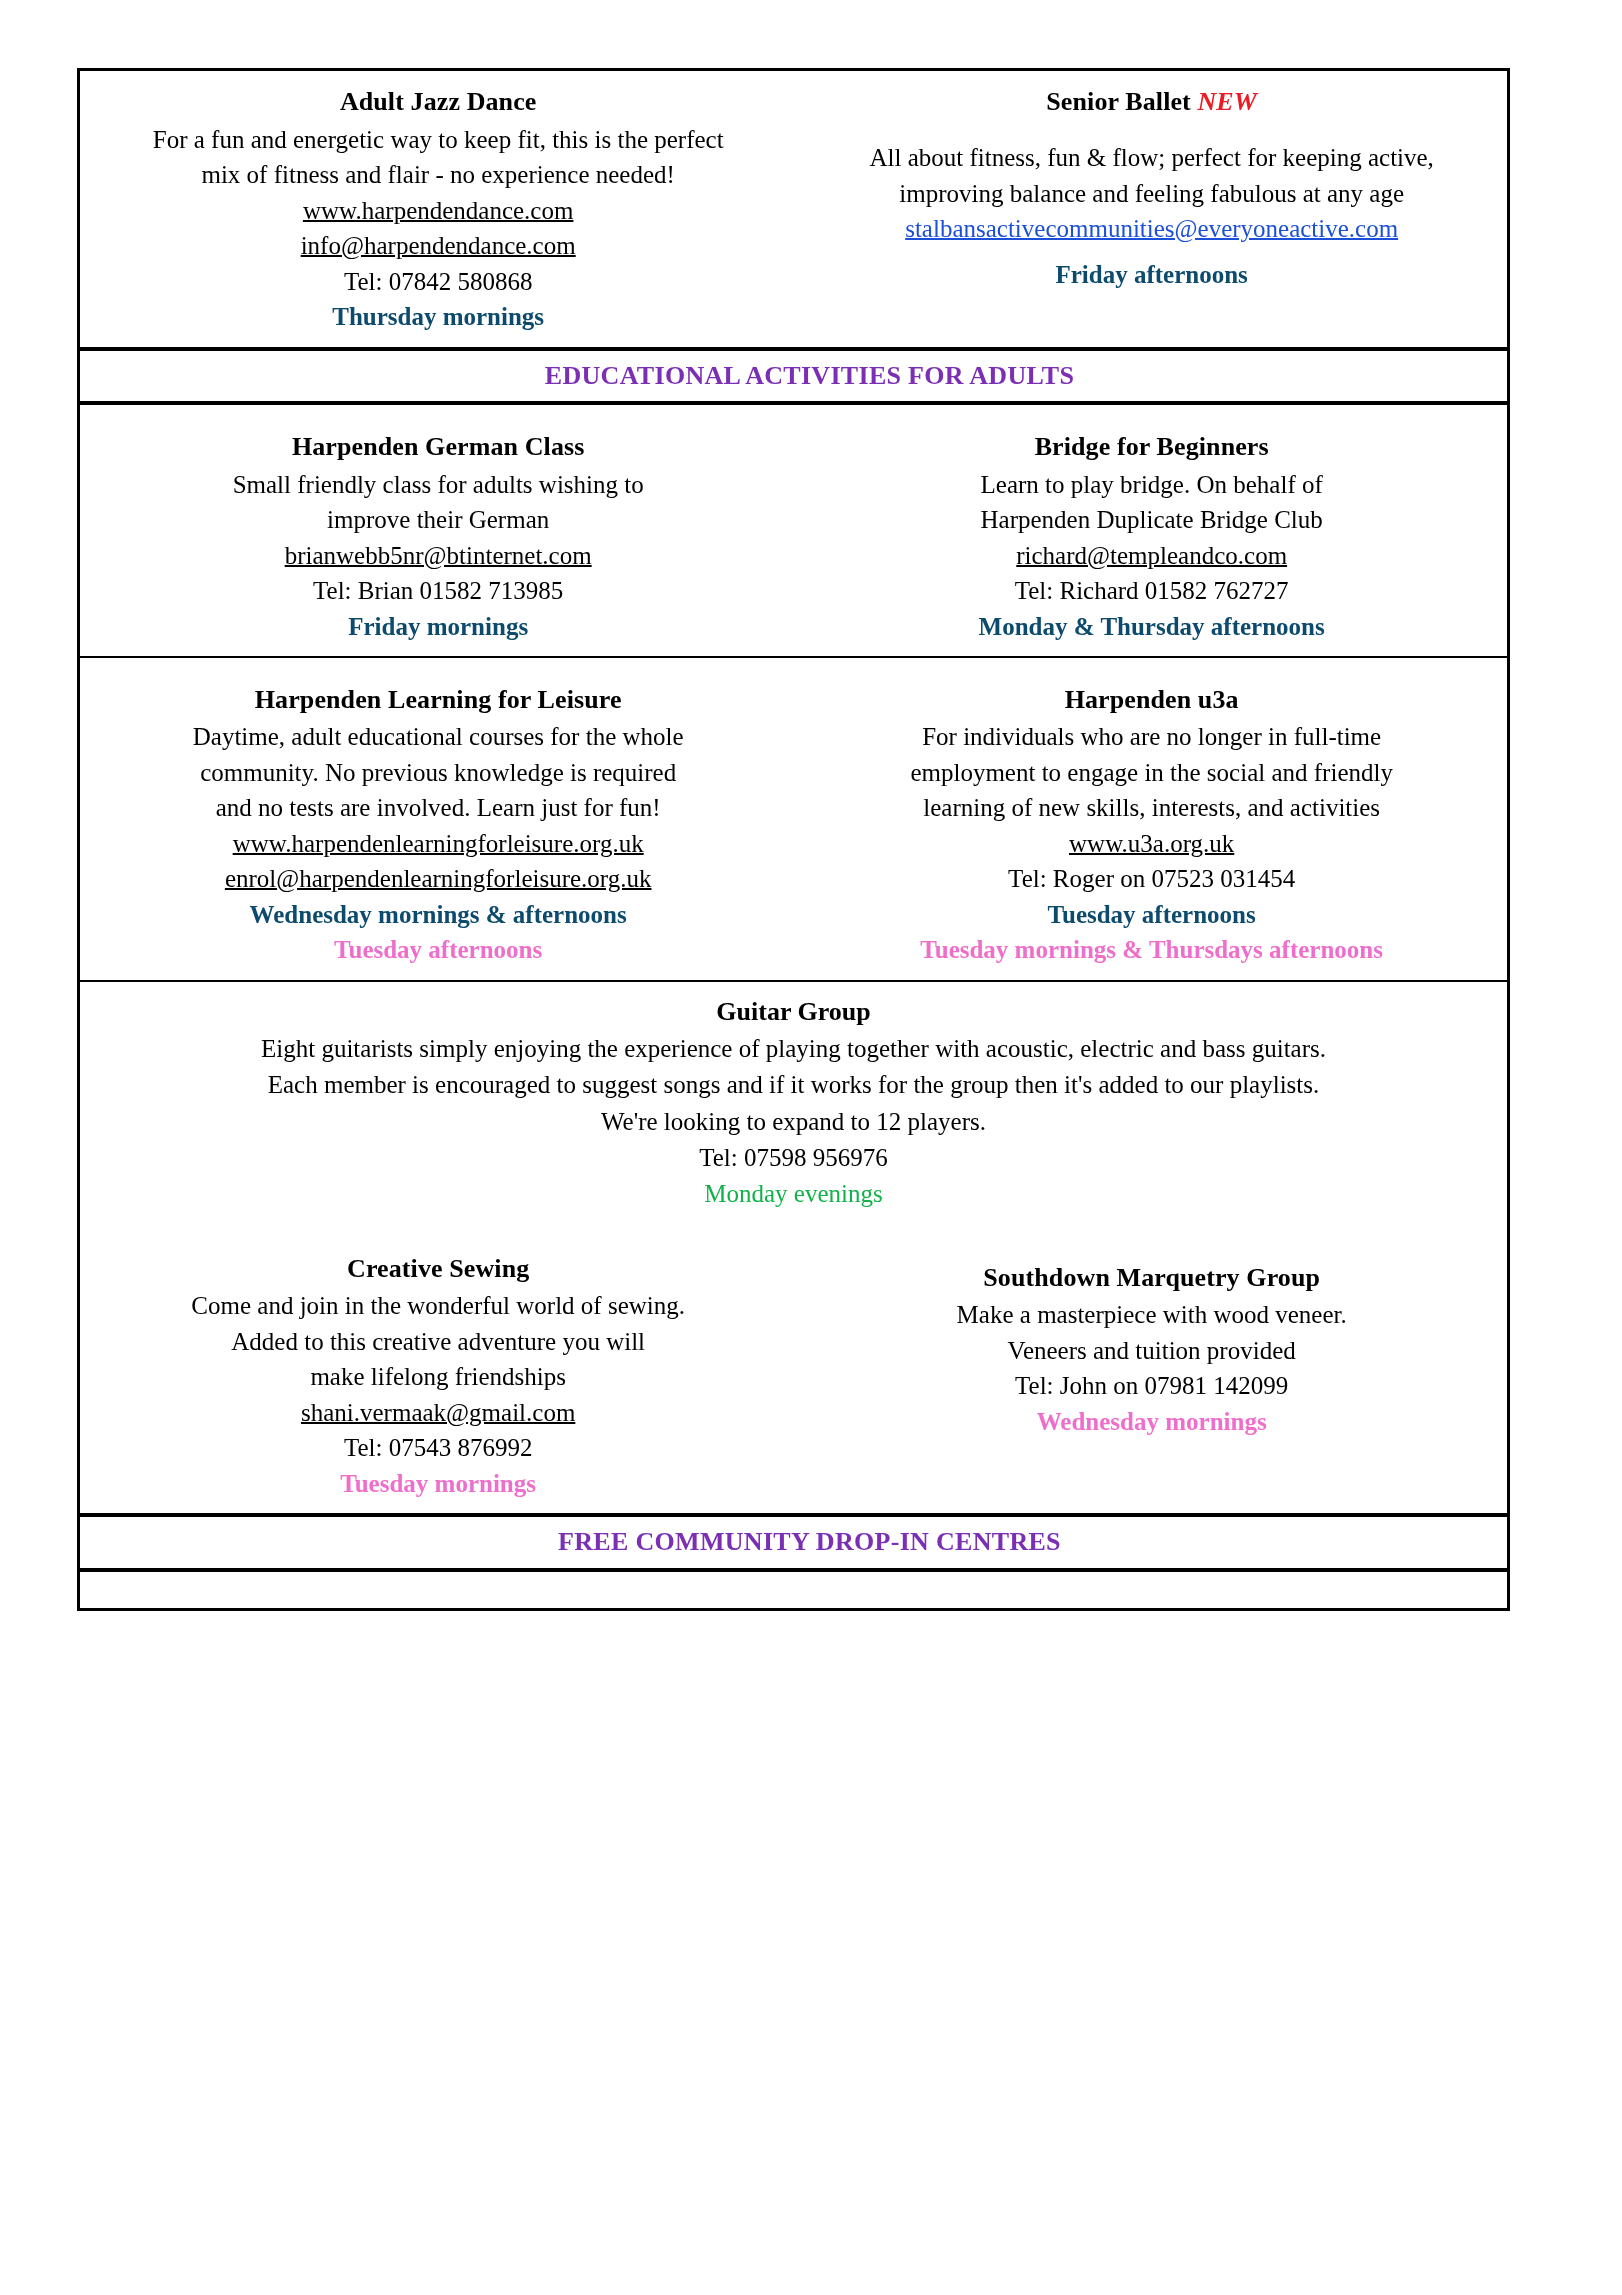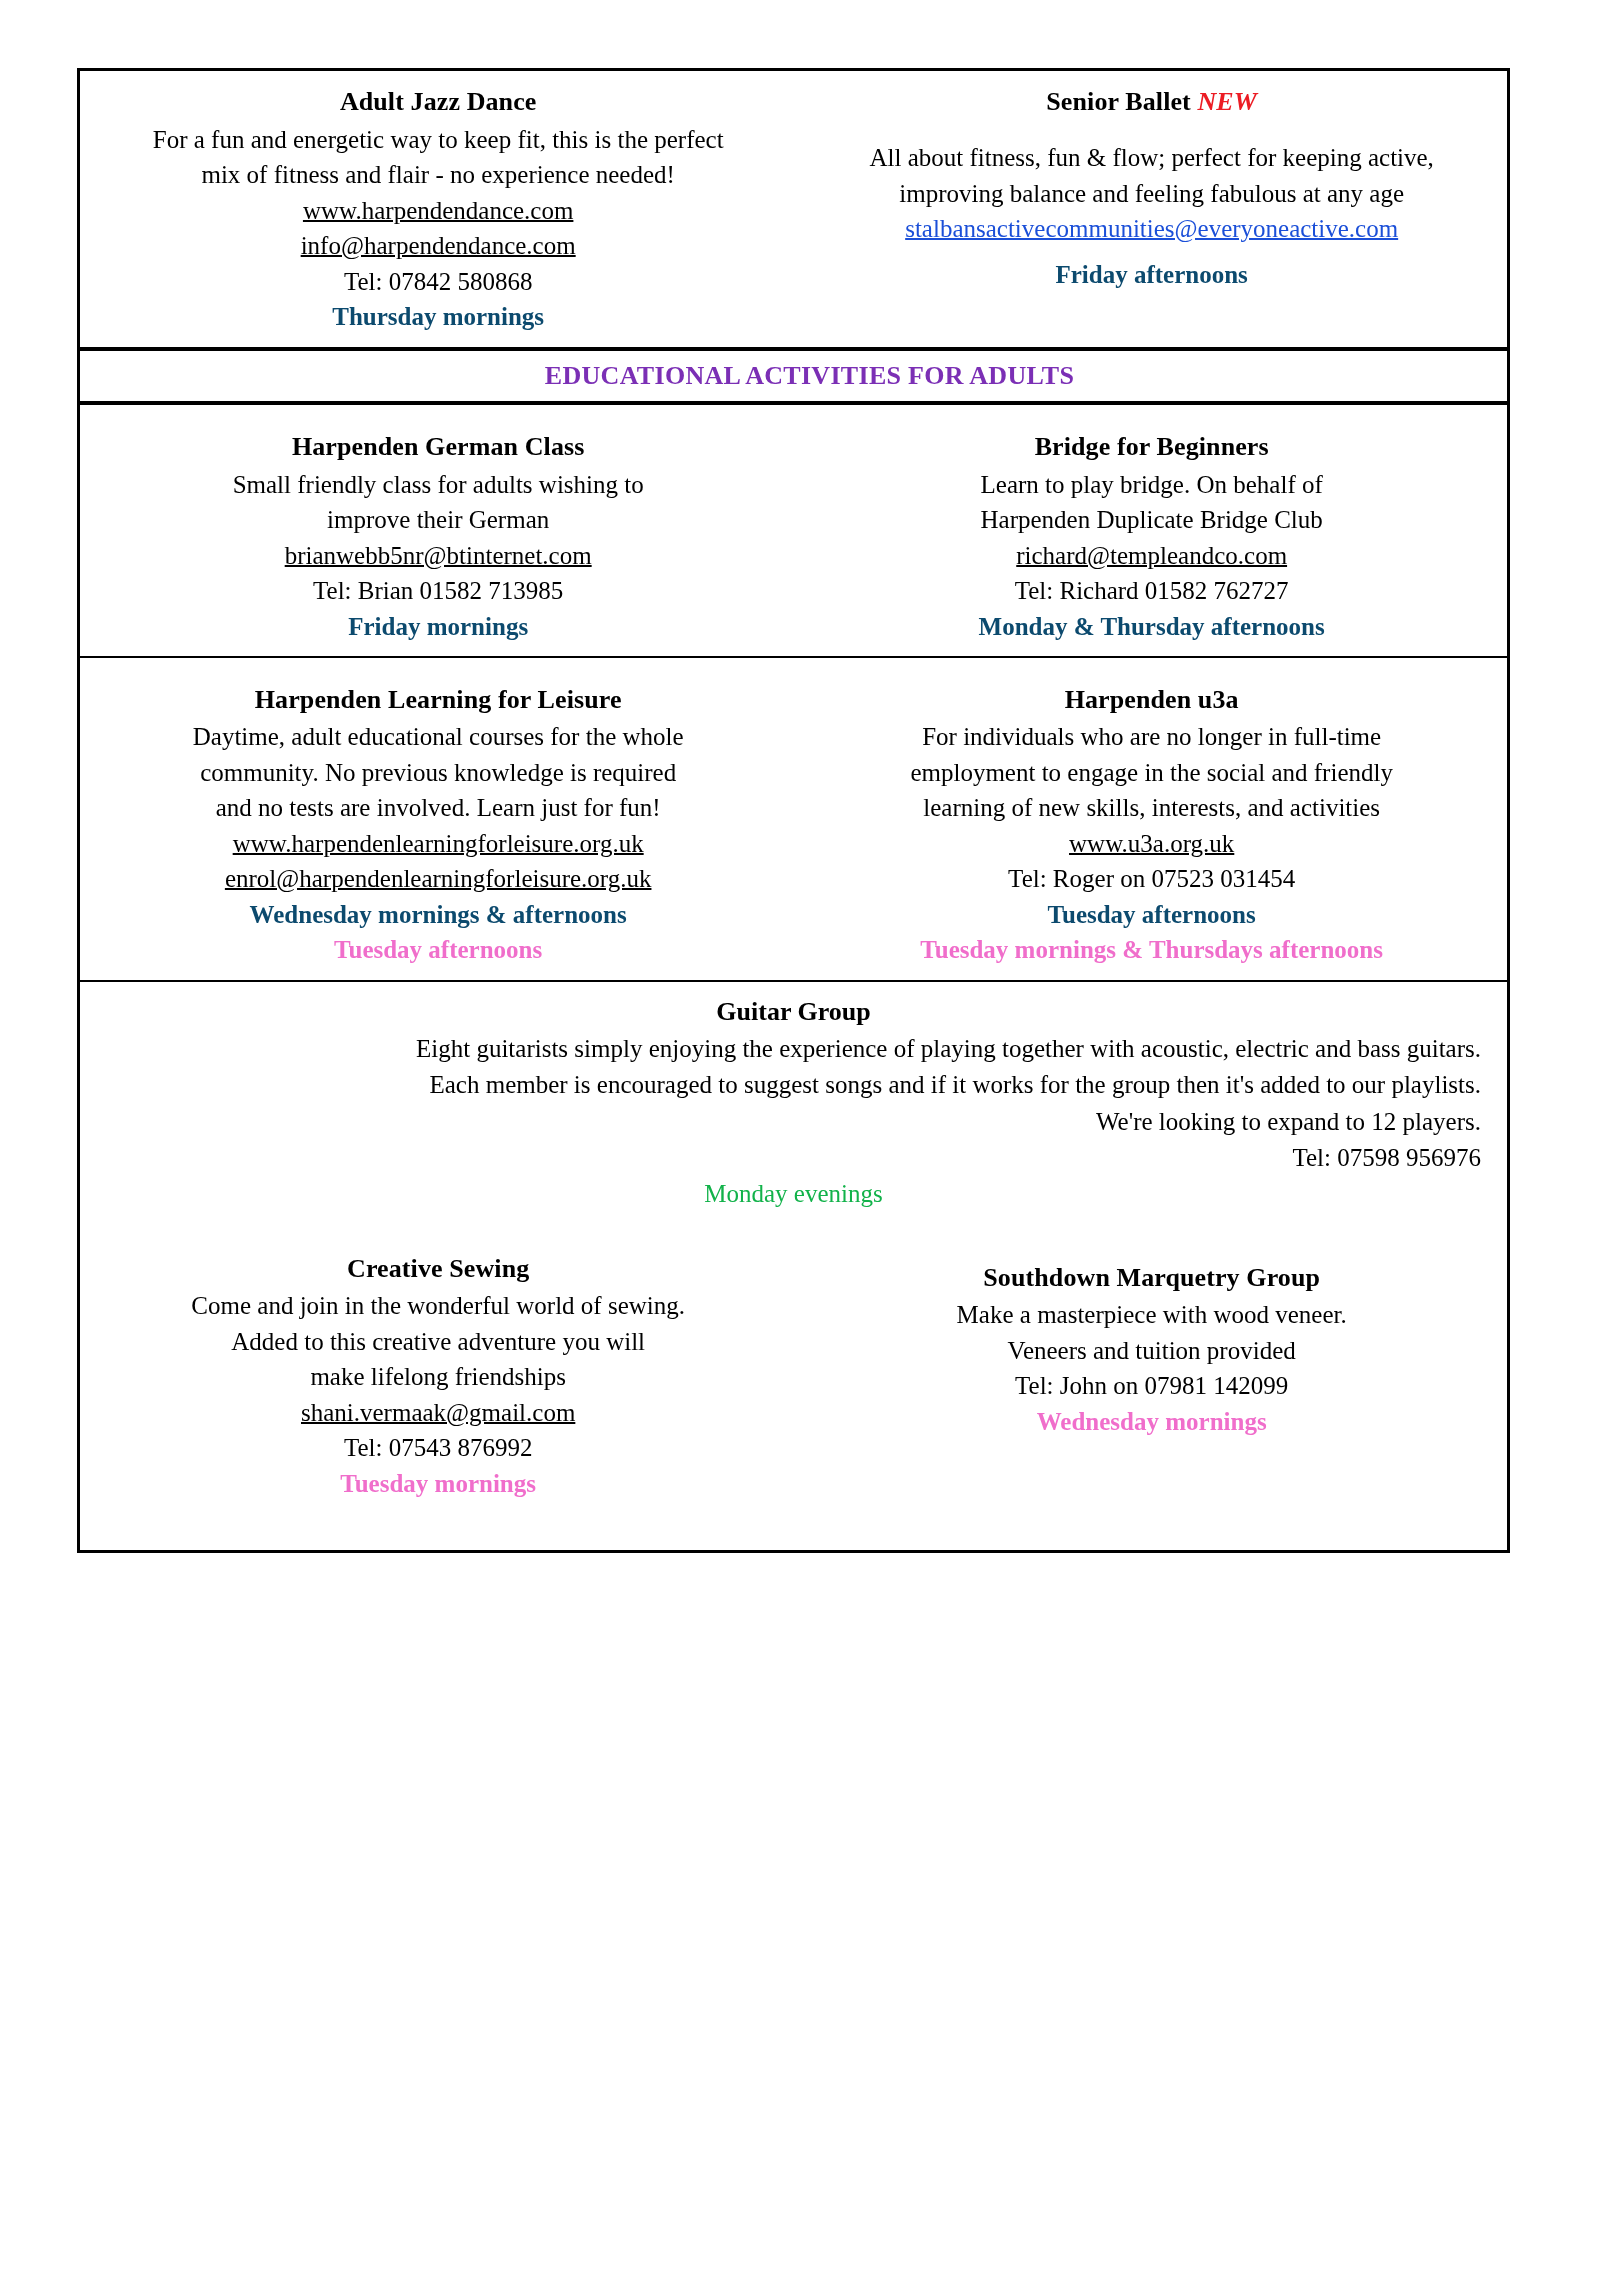--- a/index.html
+++ b/index.html
@@ -125,21 +125,20 @@
   }
   .wide-cell .title {
     font-weight: bold;
     font-size: 26px;
     margin: 9.2px 0 3.9px 0;
   }
   .wide-cell .line {
     font-size: 25px;
     line-height: 1.45;
     margin: 0;
-    text-align: right;
   }
   .wide-cell .when-green {
     font-size: 25px;
     font-weight: normal;
     color: #12b24a;
     line-height: 1.45;
     margin: 0;
   }
   .spacer-sm { height: 10.5px; }
   .spacer-md { height: 19.6px; }
@@ -271,20 +270,27 @@
             <div class="spacer-md"></div>
             <div class="title">Southdown Marquetry Group</div>
             <div class="line">Make a masterpiece with wood veneer.</div>
             <div class="line">Veneers and tuition provided</div>
             <div class="line">Tel: John on 07981 142099</div>
             <div class="when-pink">Wednesday mornings</div>
           </div>
         </td>
       </tr>
 
+      <tr class="band-row">
+        <td colspan="2">
+          <div class="band">
+            <span class="band-text">FREE COMMUNITY DROP-IN CENTRES</span>
+          </div>
+        </td>
+      </tr>
 
       <tr>
         <td class="left-col">
           <div class="cell">
             <div class="spacer-sm"></div>
             <div class="title"></div>
             <div class="line"></div>
             <div class="line"></div>
             <div class="line"></div>
             <div class="link"></div>

